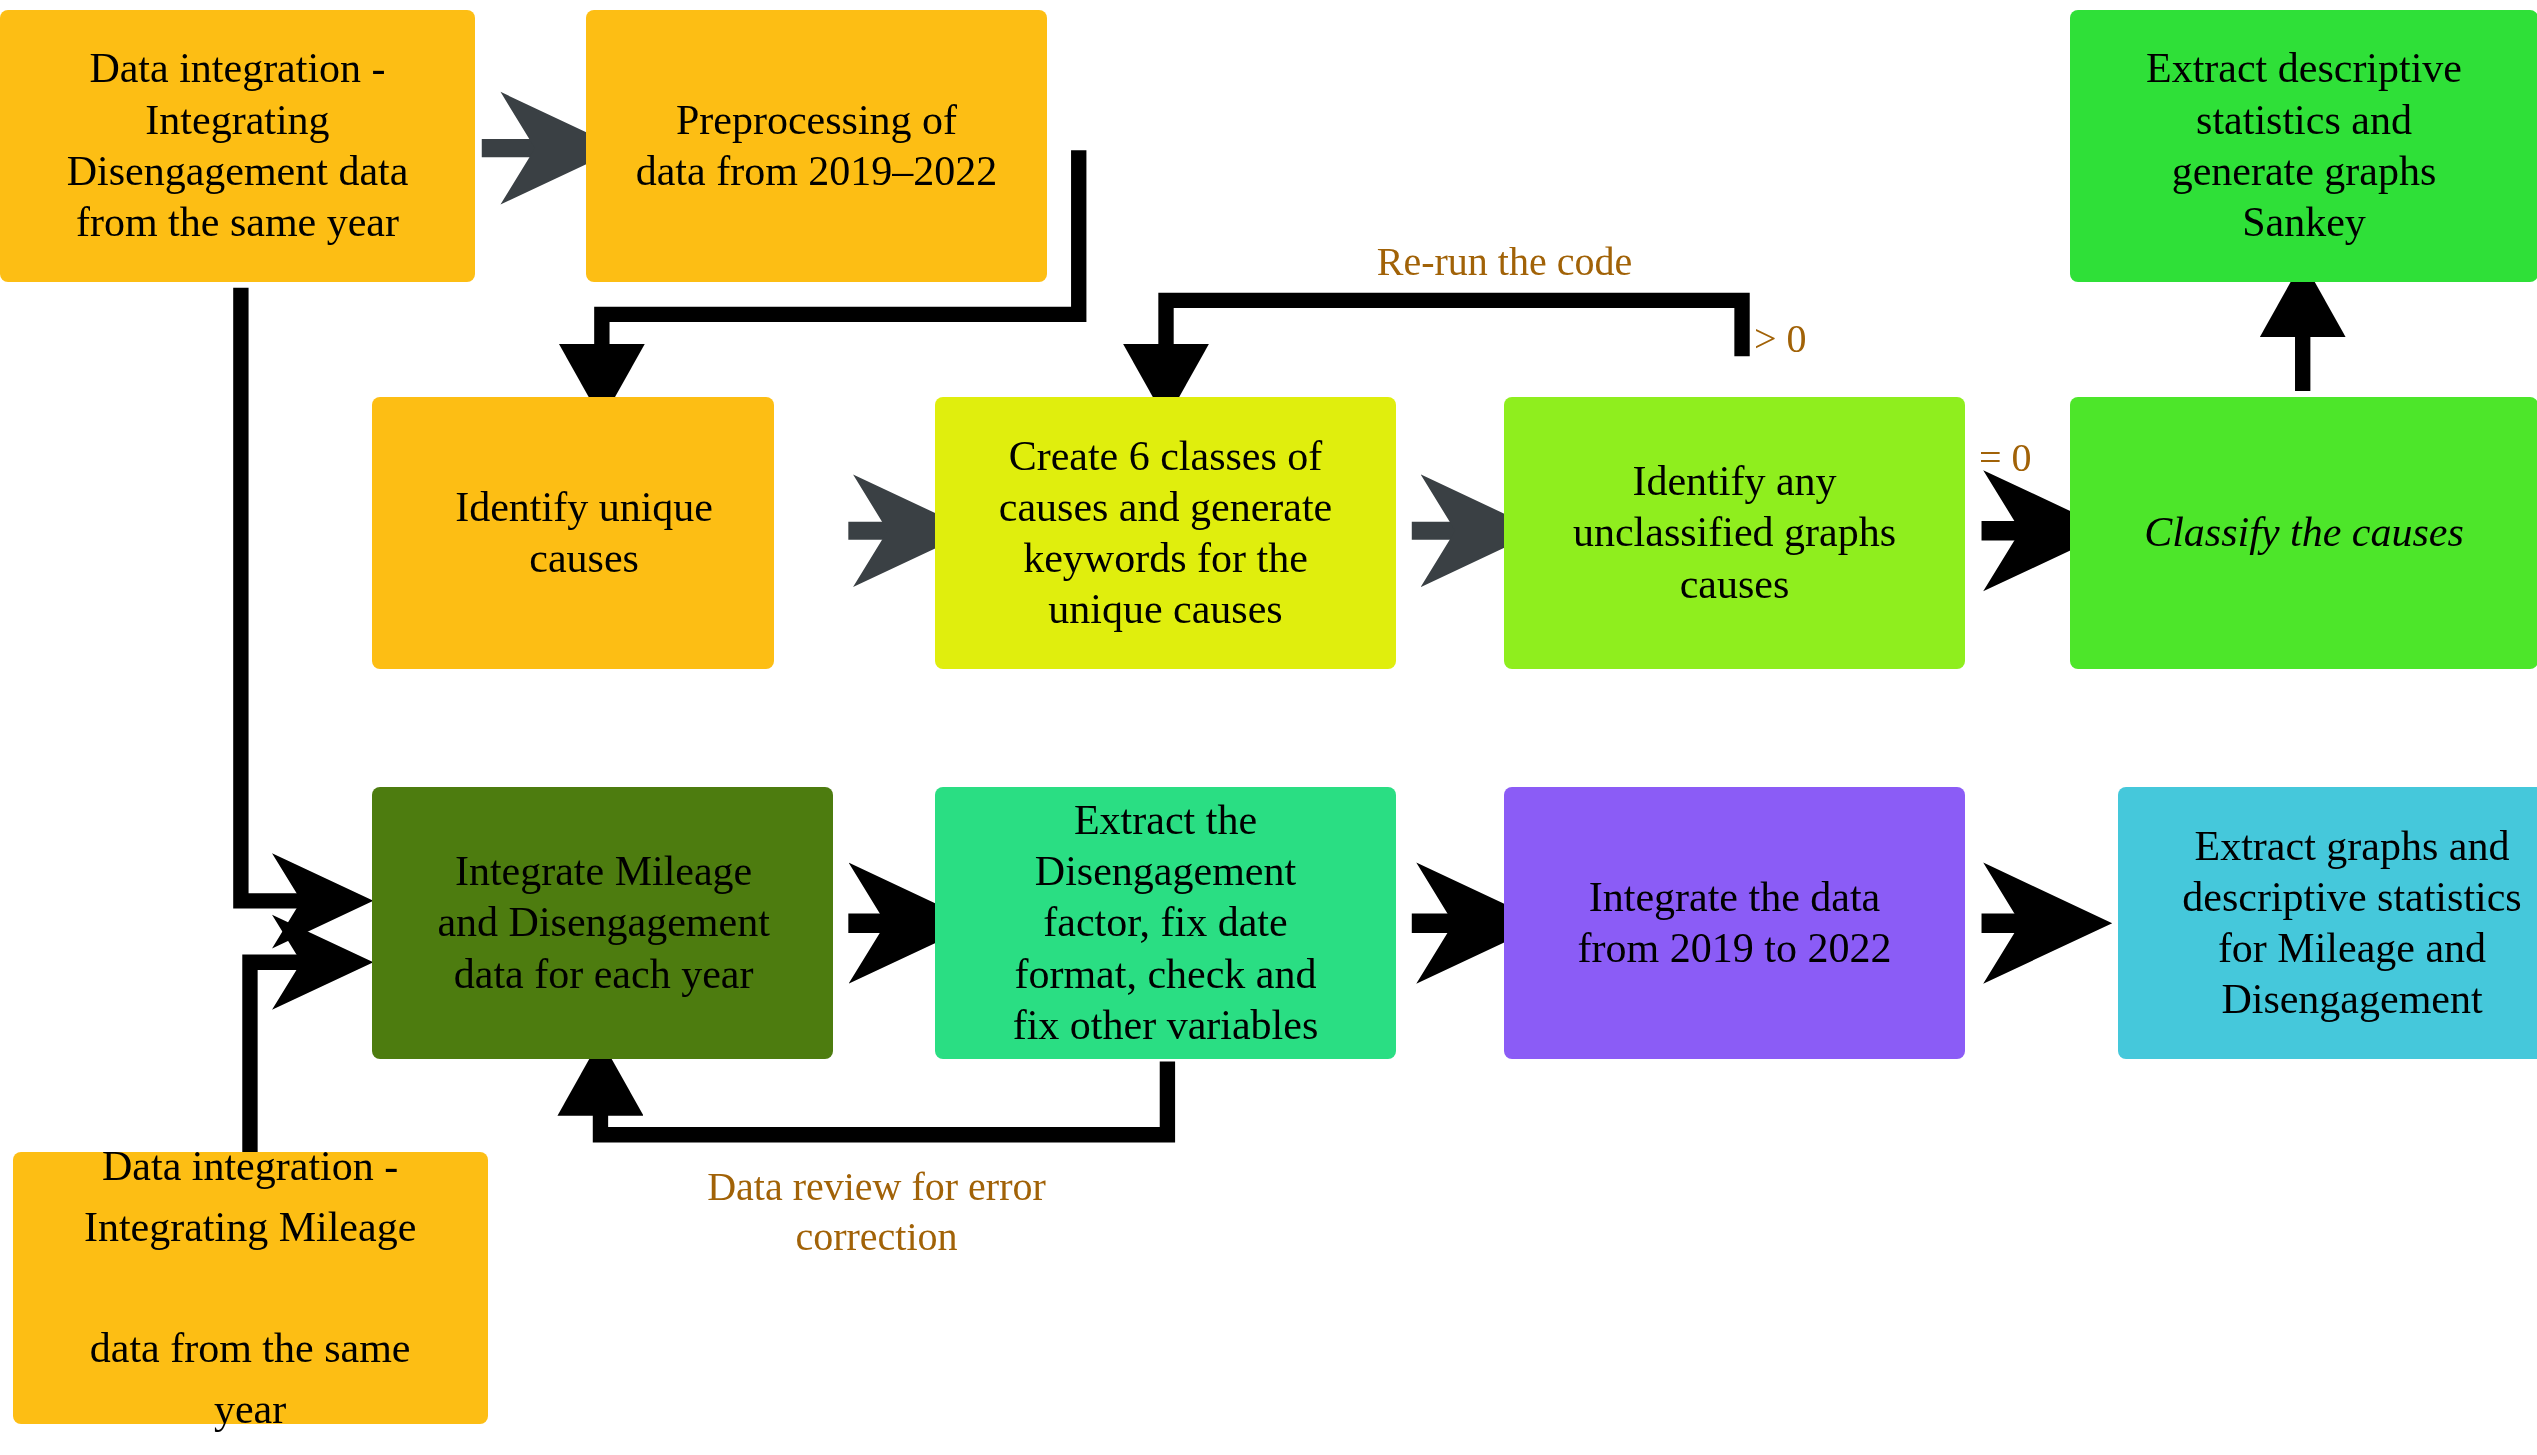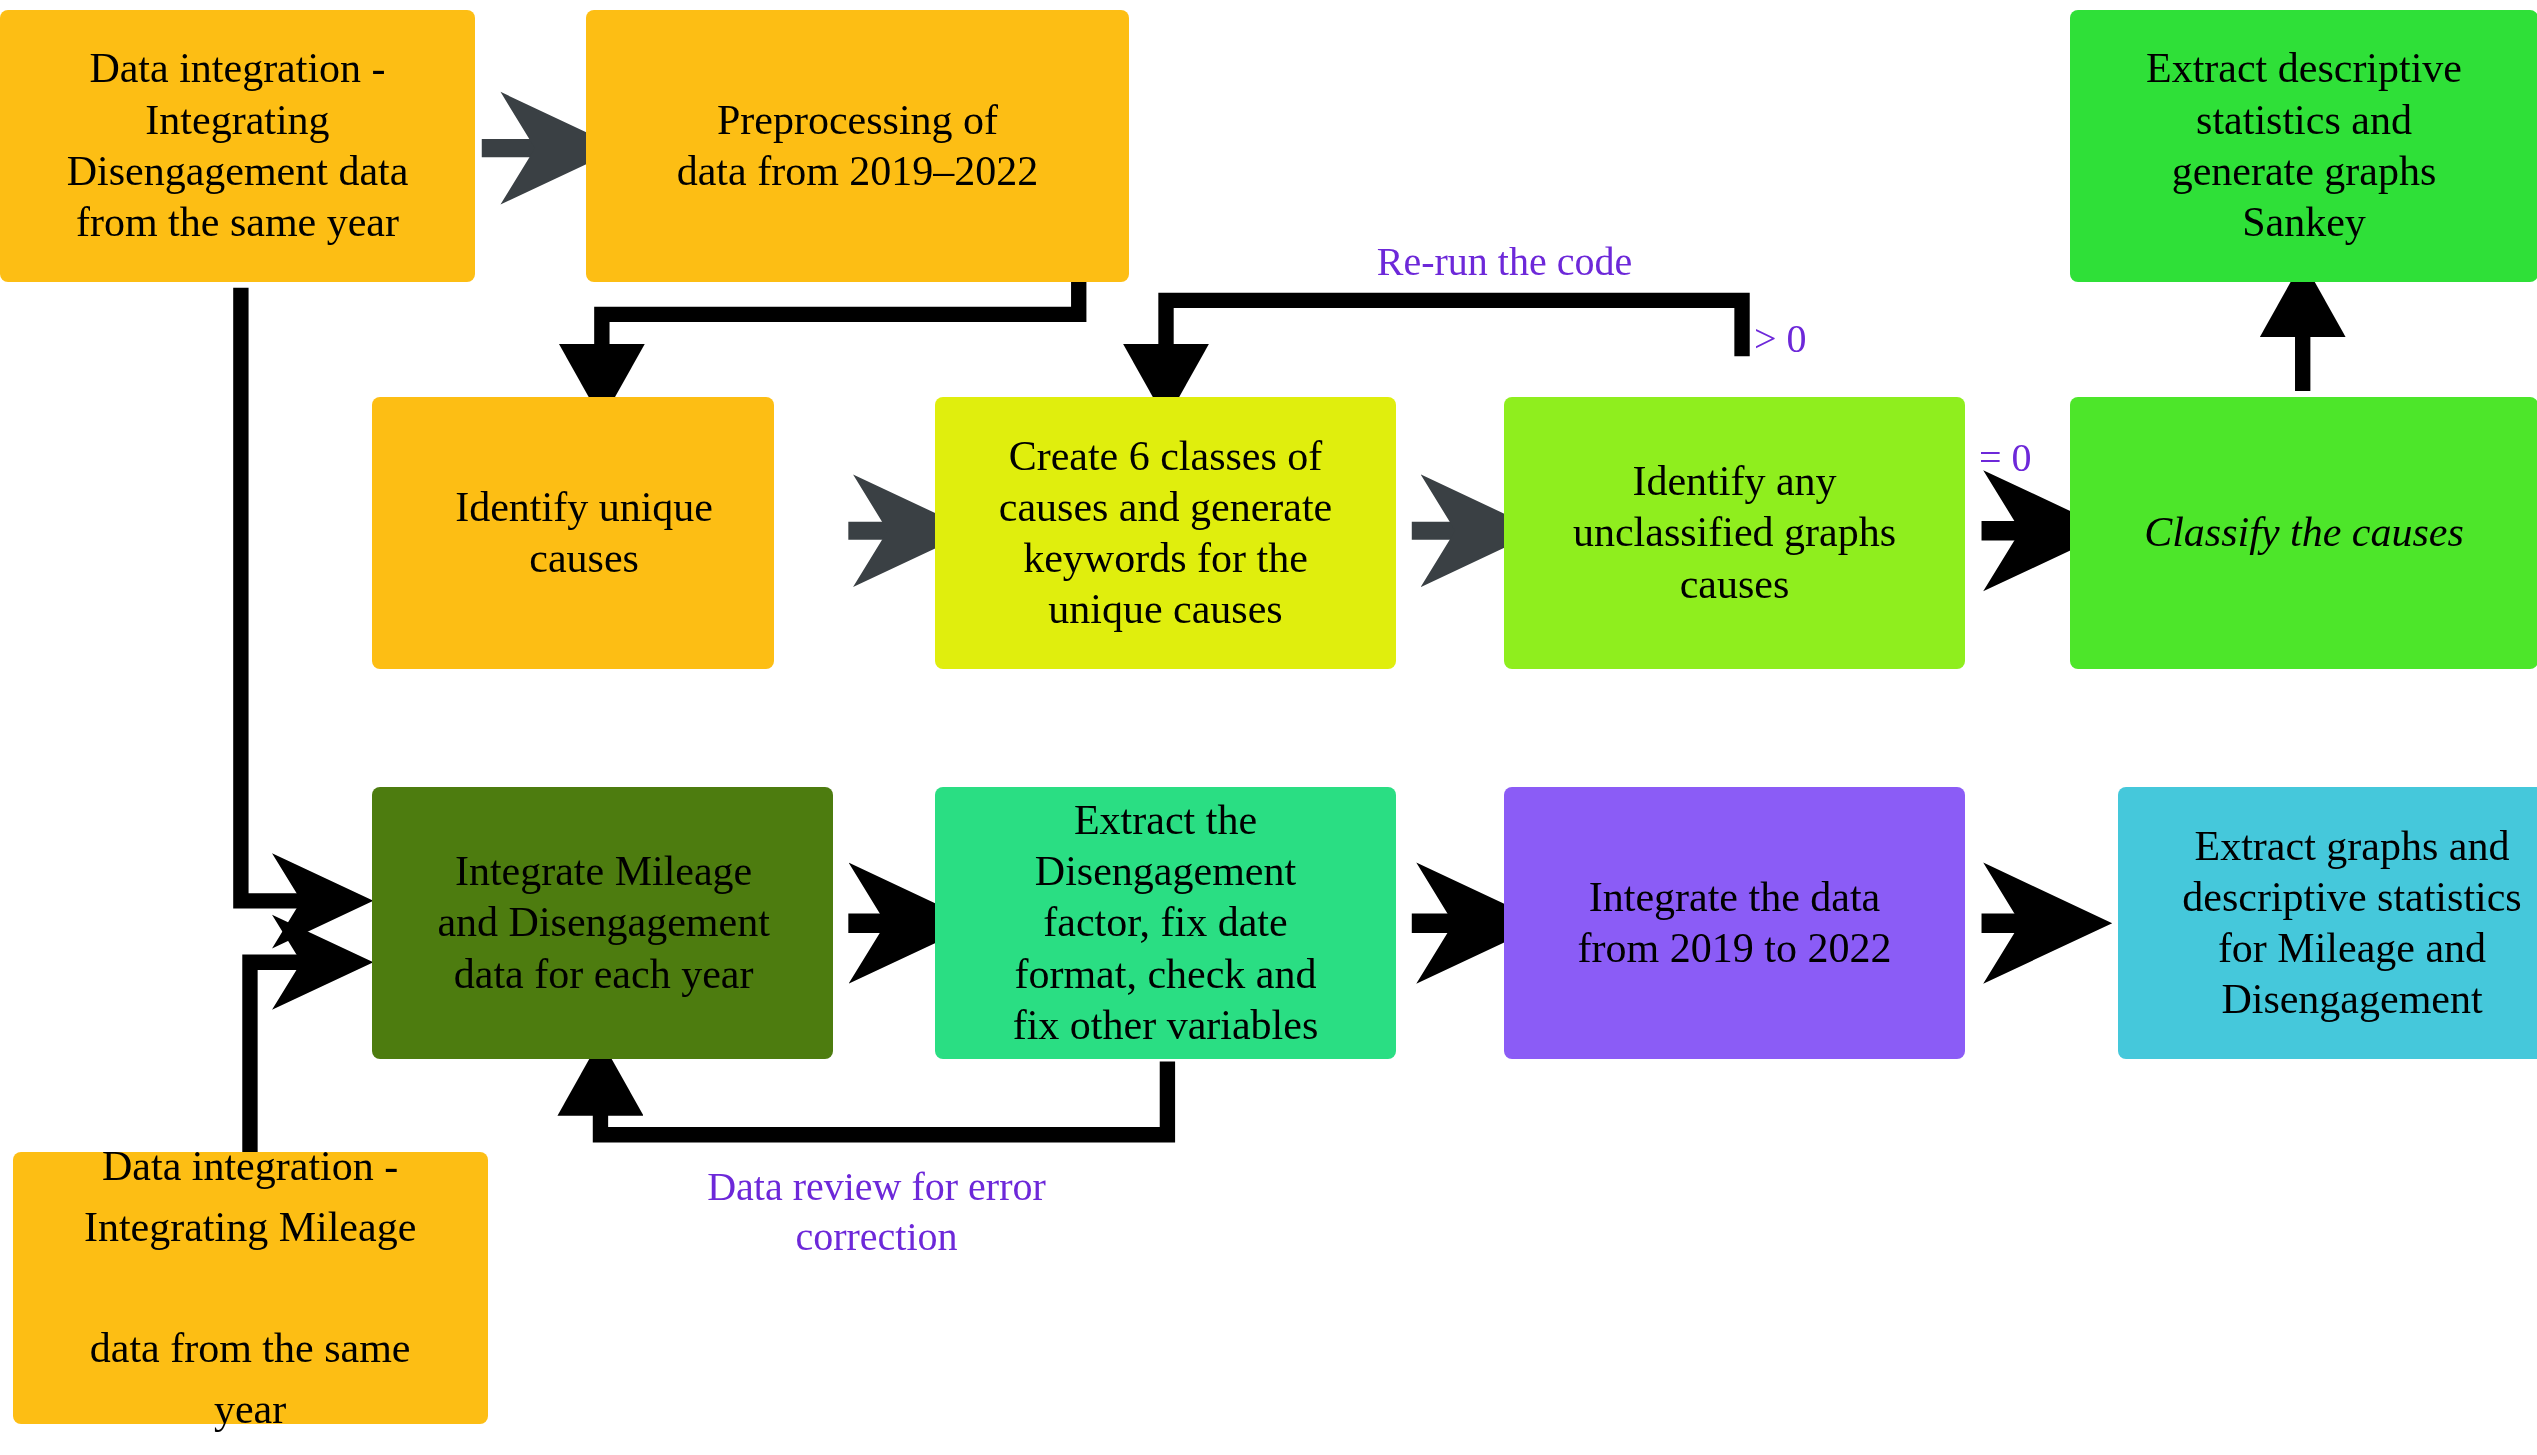--- a/index.html
+++ b/index.html
@@ -24,21 +24,21 @@
     color: #000000;
     font-size: 42px;
     line-height: 1.22;
     padding: 5.6px 9.8px;
     box-sizing: border-box;
     white-space: pre-line;
     border-radius: 8px;
   }
   .edge-label {
     position: absolute;
-    color: #6d28d9;
+    color: #a16207;
     font-size: 40px;
     line-height: 1.25;
     text-align: center;
     white-space: pre-line;
   }
   svg.arrowlayer {
     position: absolute;
     left: 0;
     top: 0;
     width: 2538px;
@@ -115,21 +115,21 @@
     <g>
       <path d="M1672,1520 L1672,1625 L860,1625 L860,1545" stroke="#000000" stroke-width="22" fill="none" marker-end="url(#ahTri)"></path>
     </g>
   </svg>
 
   <div class="node" style="left:0px; top:9.8px; width:475px; height:272px; background:#FDBE14;">Data integration -
 Integrating
 Disengagement data
 from the same year</div>
 
-  <div class="node" style="left:586px; top:9.8px; width:543px; height:272px; background:#FDBE14;">Preprocessing of
+  <div class="node" style="left:586px; top:9.8px; width:461px; height:272px; background:#FDBE14;">Preprocessing of
 data from 2019–2022</div>
 
   <div class="node" style="left:2070px; top:9.8px; width:468px; height:272px; background:#2FE038;">Extract descriptive
 statistics and
 generate graphs
 Sankey</div>
 
   <div class="node" style="left:372px; top:397px; width:402px; height:272px; background:#FDBE14;padding-left:32px;">Identify unique
 causes</div>
 

